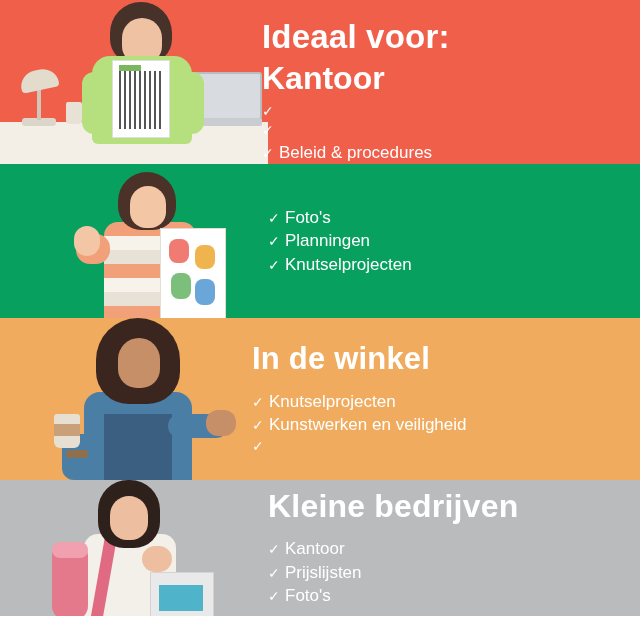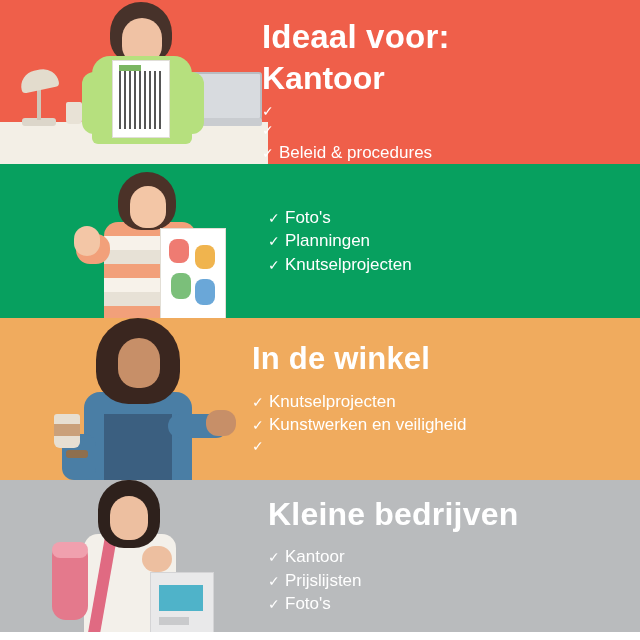--- a/index.html
+++ b/index.html
@@ -20,21 +20,21 @@
   }
   .band {
     position: relative;
     width: 640px;
     box-sizing: border-box;
     overflow: hidden;
   }
   .band-1 { height: 164px; background: #ef5f4a; }
   .band-2 { height: 154px; background: #07a05f; }
   .band-3 { height: 162px; background: #f0ab5e; }
-  .band-4 { height: 152px; background: #b9bbbd; }
+  .band-4 { height: 136px; background: #b9bbbd; }
 
   .band-content {
     position: absolute;
     left: 262px;
     top: 0;
     right: 0;
     bottom: 0;
     display: flex;
     flex-direction: column;
     justify-content: center;

